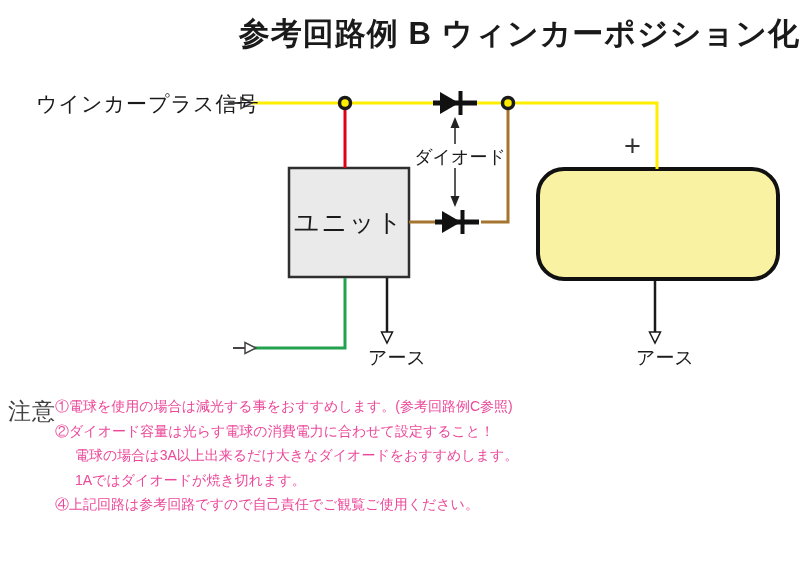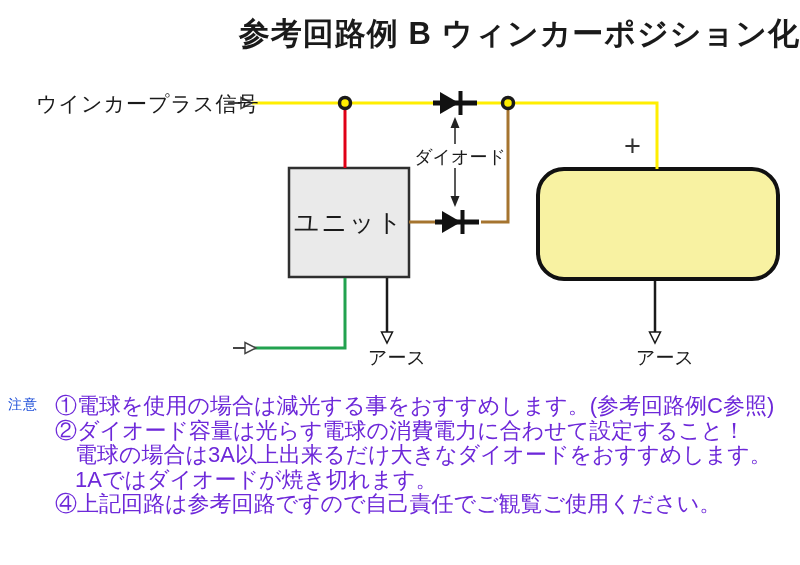--- a/index.html
+++ b/index.html
@@ -31,27 +31,27 @@
     display: flex; align-items: center; justify-content: center;
     font-size: 25px; letter-spacing: 2px;
   }
   .lbl-winker-1 { left: 570px; top: 186px; font-size: 24px; letter-spacing: 2px; }
   .lbl-winker-2 { left: 569px; top: 228px; font-size: 24px; letter-spacing: 1px; }
   .lbl-plus     { left: 624px; top: 130px; font-size: 29px; font-weight: 400; color: #333; }
   .lbl-ground-left  { left: 368px; top: 345px; width: 58px; text-align: center; font-size: 19px; }
   .lbl-ground-right { left: 636px; top: 345px; width: 58px; text-align: center; font-size: 19px; }
   .caution {
     position: absolute; left: 8px; top: 396px;
-    font-size: 14px; color: #1d4ed8; letter-spacing: 1px;
+    font-size: 23px; color: #404040; letter-spacing: 1px;
   }
   .notes {
     position: absolute; left: 55px; top: 394px; width: 740px;
   }
   .note-line {
-    font-size: 22px; line-height: 24.5px; color: #6d28d9; white-space: pre;
+    font-size: 14px; line-height: 24.5px; color: #ec4899; white-space: pre;
   }
   .note-line.indent { padding-left: 20px; }
   svg.diagram { position: absolute; left: 0; top: 0; }
 </style>
 </head>
 <body>
 
 <div class="page">
 
   <div class="title">参考回路例 B ウィンカーポジション化</div>

